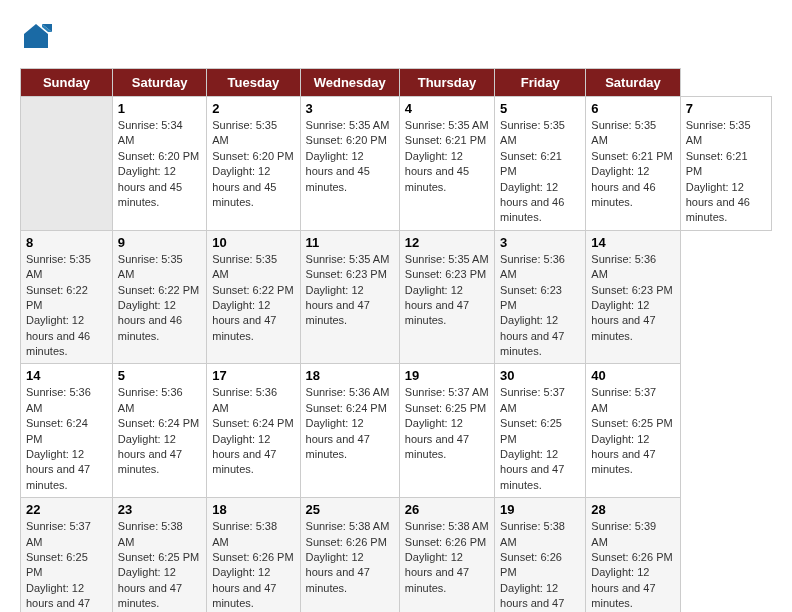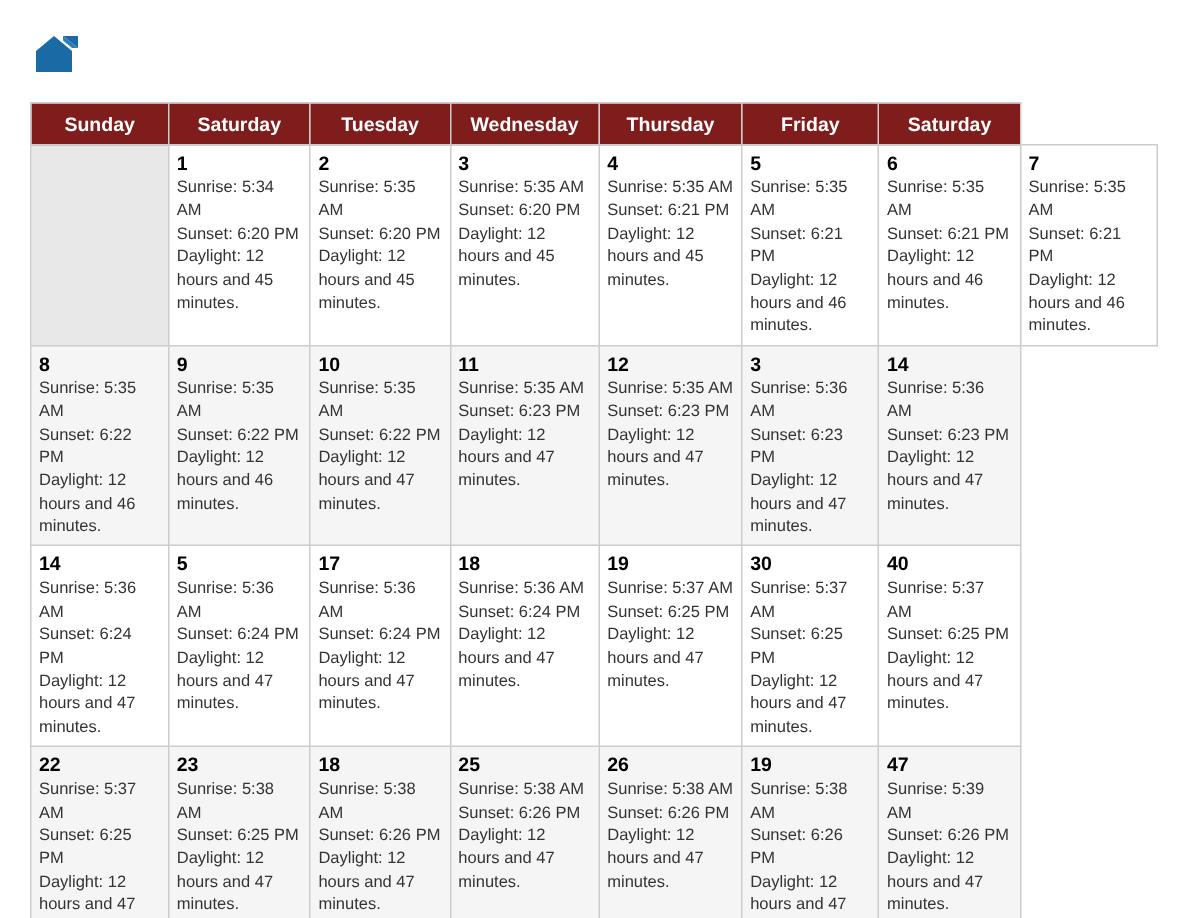--- a/index.html
+++ b/index.html
@@ -235,18 +235,18 @@
       </td>
         <td class="has-data">
         <span class="day-num">26</span>
         <span class="day-info">Sunrise: 5:38 AM<br>Sunset: 6:26 PM<br>Daylight: 12 hours and 47 minutes.</span>
       </td>
         <td class="has-data">
         <span class="day-num">19</span>
         <span class="day-info">Sunrise: 5:38 AM<br>Sunset: 6:26 PM<br>Daylight: 12 hours and 47 minutes.</span>
       </td>
         <td class="has-data">
-        <span class="day-num">47</span>
+        <span class="day-num">28</span>
         <span class="day-info">Sunrise: 5:39 AM<br>Sunset: 6:26 PM<br>Daylight: 12 hours and 47 minutes.</span>
       </td>
       </tr>
     </tbody>
 </table>
 
 </body></html>

